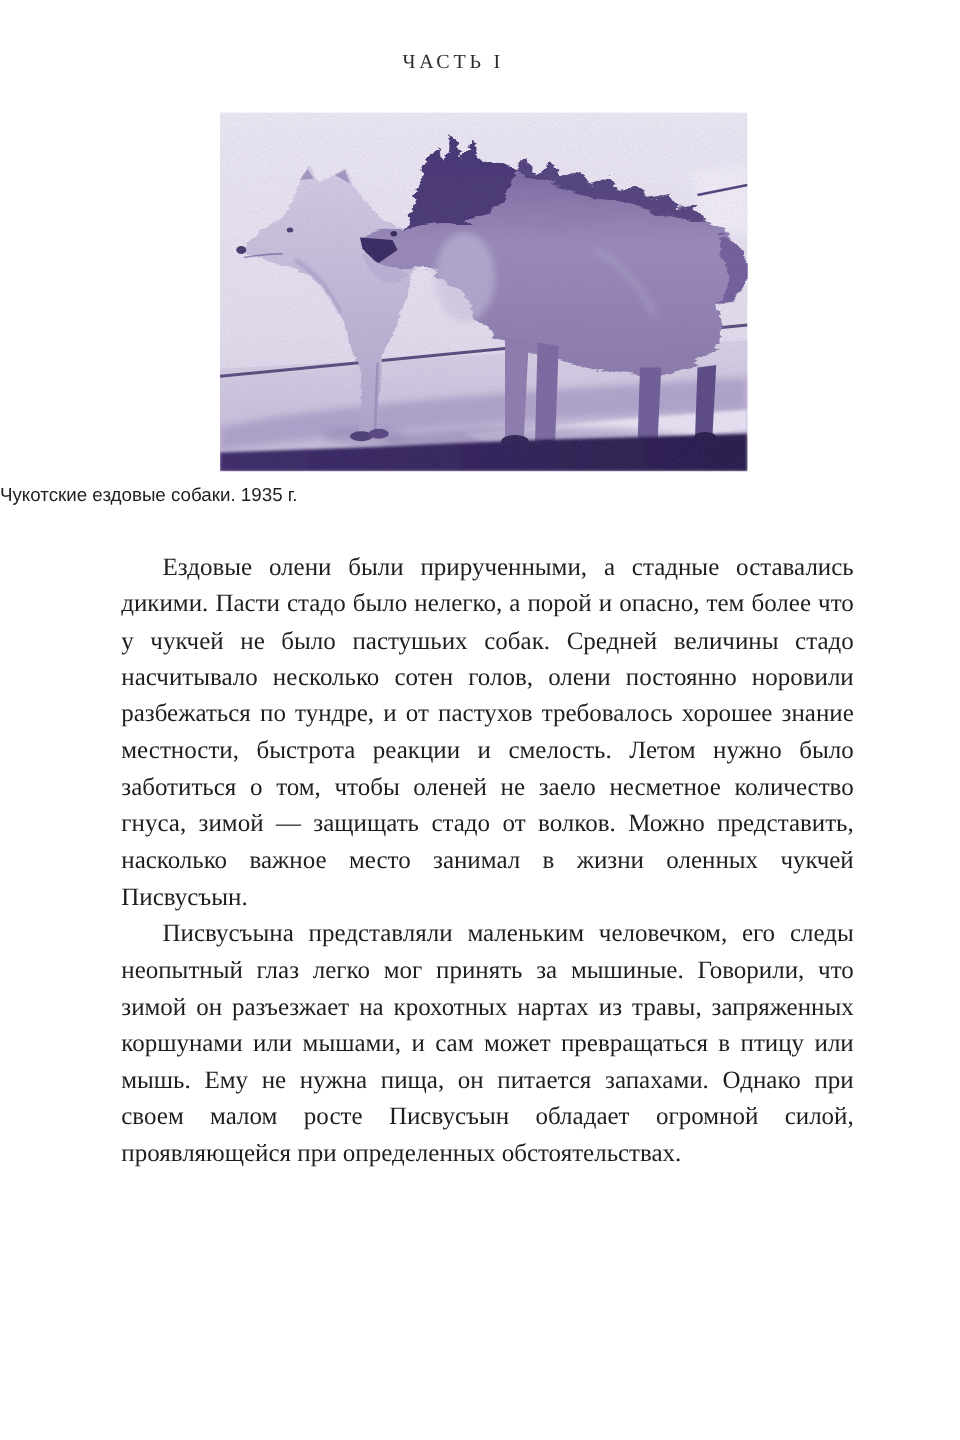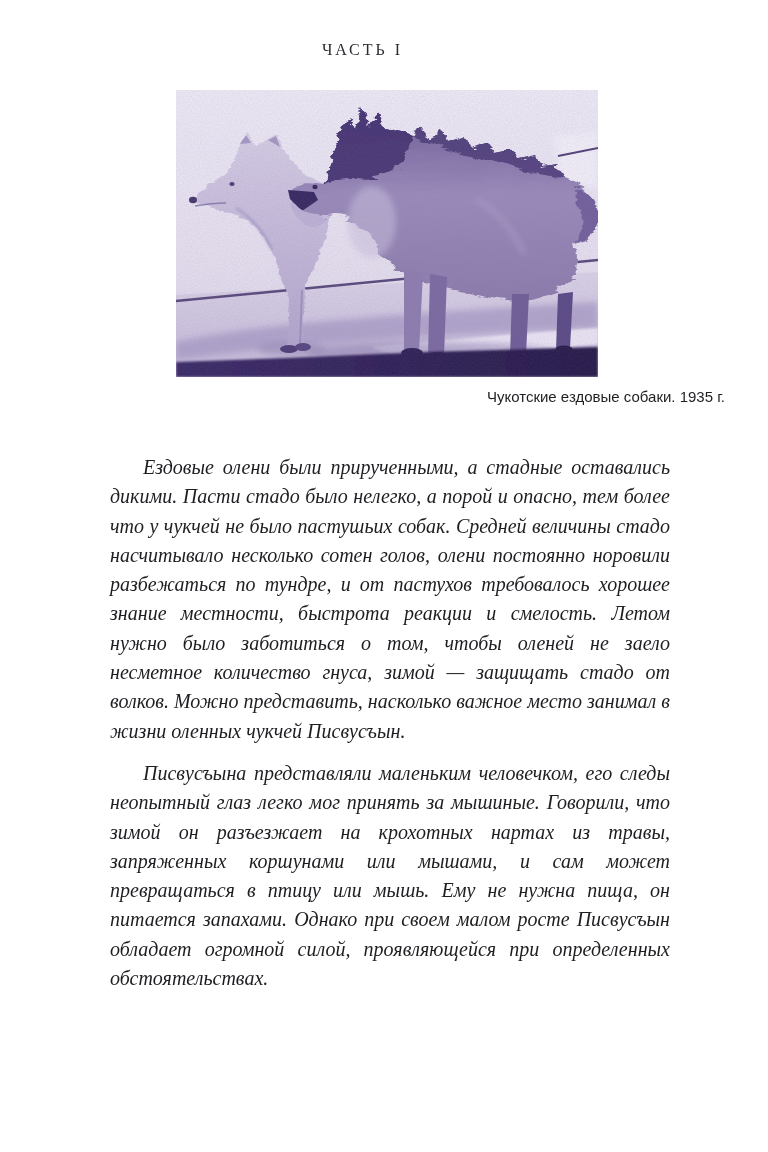--- a/index.html
+++ b/index.html
@@ -22,35 +22,35 @@
   }
   .figure {
     position: absolute;
     left: 176px; top: 90px;
     width: 422px; height: 287px;
   }
   .figure svg { display: block; width: 422px; height: 287px; }
   .figure-caption {
     position: absolute;
     top: 388px; left: 0; right: 0;
-    text-align: right;
+    text-align: left;
     font-family: "Liberation Sans", sans-serif;
     font-size: 15px;
     color: #1f1f23;
   }
   .body-text {
     position: absolute;
     left: 97px; top: 440px;
     width: 586px;
     font-size: 20px;
     line-height: 29.3px;
     text-align: justify;
     color: #1e1e22;
   }
-  .body-text p { margin: 13px; text-indent: 33px; font-style: italic; }
+  .body-text p { margin: 0; text-indent: 33px; }
 </style>
 </head>
 <body>
 
 <div class="page">
 
   <div class="running-head">ЧАСТЬ I</div>
 
   <div class="figure">
     <svg viewBox="0 0 422 287" xmlns="http://www.w3.org/2000/svg">

